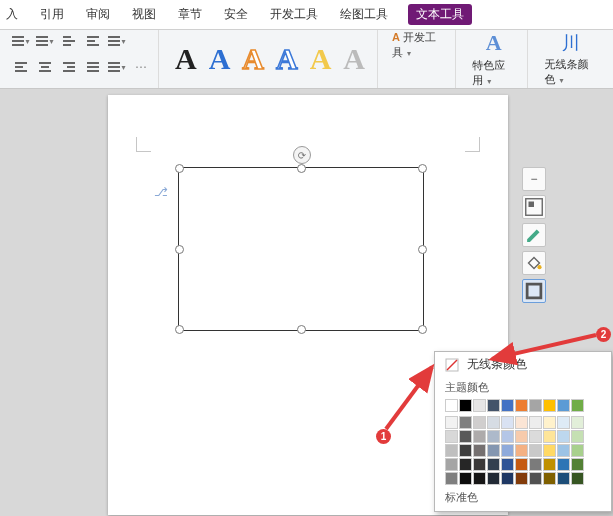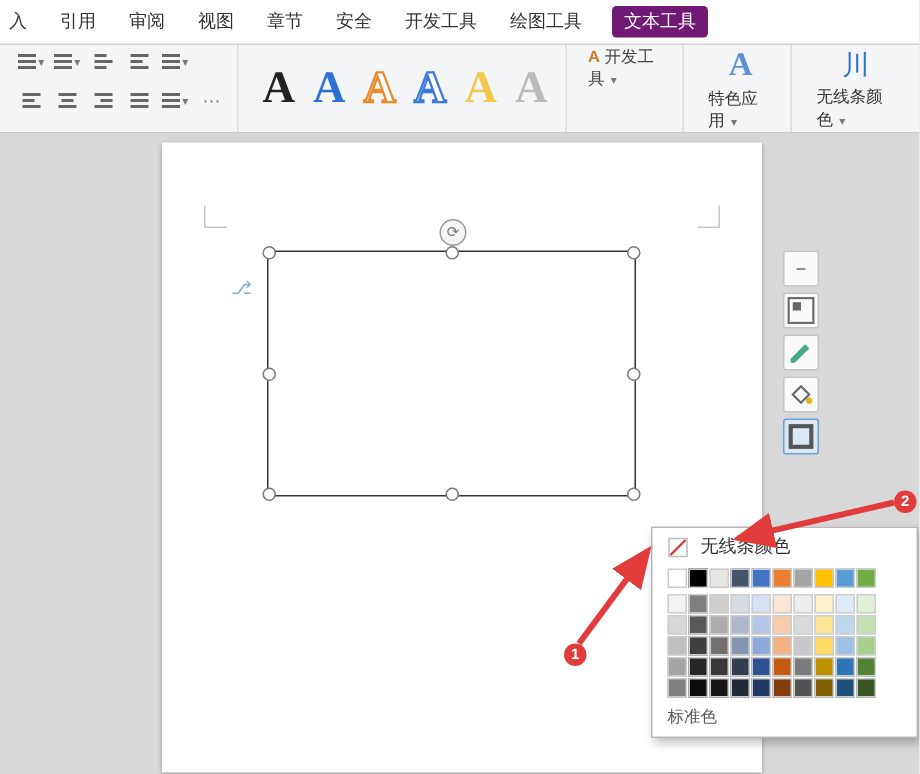--- a/index.html
+++ b/index.html
@@ -211,20 +211,21 @@
   </div>
 
   <div class="menu">
     <div class="menu-item">
       <svg class="mico" viewBox="0 0 14 14">
           <rect x="1" y="1" width="12" height="12" fill="#fff" stroke="#bbb"></rect>
           <line x1="2" y1="12" x2="12" y2="2" stroke="#d33" stroke-width="1.5"></line>
         </svg>
       <span>无线条颜色</span>
     </div>
+    <div class="menu-hdr">主题颜色</div>
     <div class="swatch-grid" id="theme-row">
         <div class="sw" style="background: rgb(255, 255, 255);"></div>
         <div class="sw" style="background: rgb(0, 0, 0);"></div>
         <div class="sw" style="background: rgb(231, 230, 230);"></div>
         <div class="sw" style="background: rgb(68, 84, 106);"></div>
         <div class="sw" style="background: rgb(68, 114, 196);"></div>
         <div class="sw" style="background: rgb(237, 125, 49);"></div>
         <div class="sw" style="background: rgb(165, 165, 165);"></div>
         <div class="sw" style="background: rgb(255, 192, 0);"></div>
         <div class="sw" style="background: rgb(91, 155, 213);"></div>

